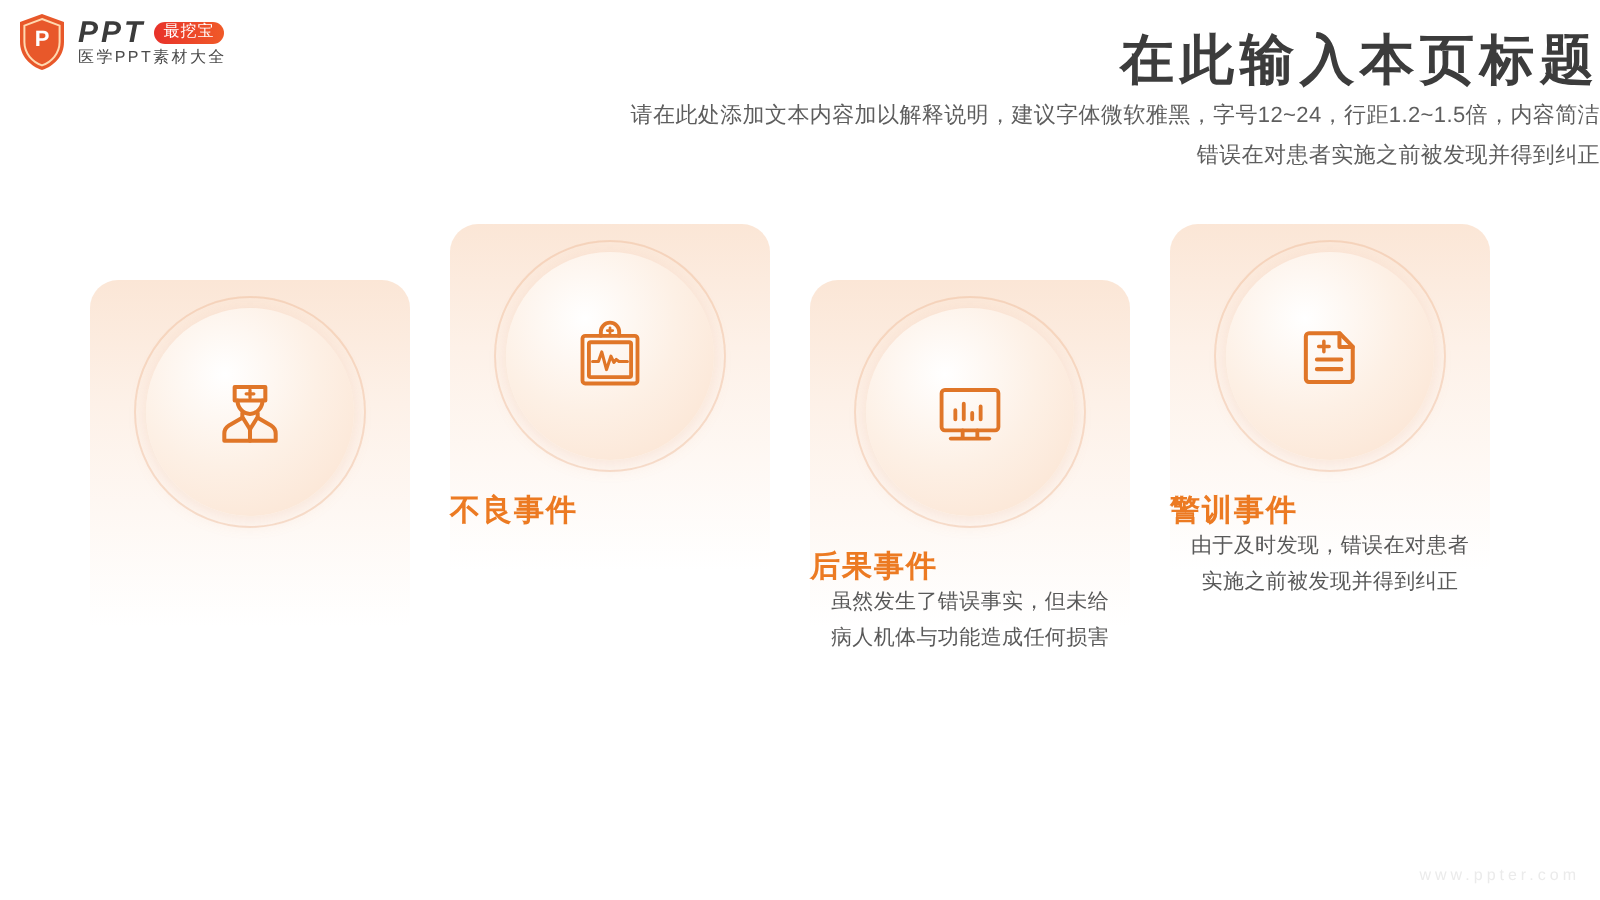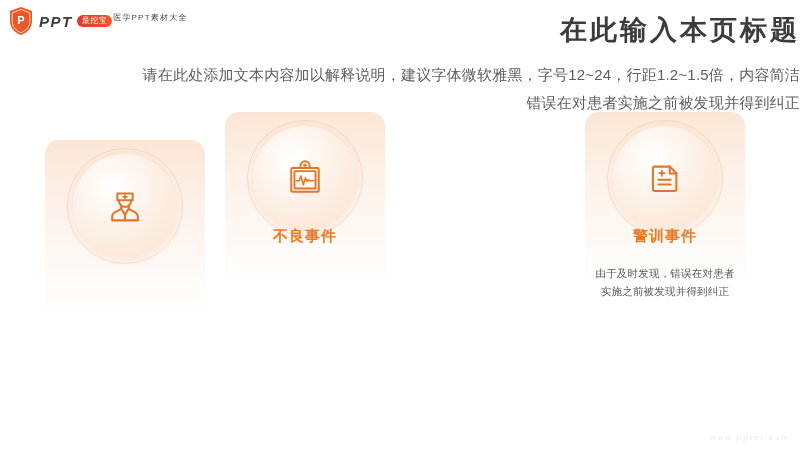--- a/index.html
+++ b/index.html
@@ -28,21 +28,21 @@
   }
   .shield svg { position: absolute; left: 0; top: 0; }
   .shield .pletter {
     position: relative;
     color: #ffffff;
     font-size: 11px; font-weight: bold;
     line-height: 1;
     letter-spacing: 0;
     margin-top: -1px;
   }
-  .logo-text { display: flex; flex-direction: row; gap: 1px; }
+  .logo-text { display: flex; flex-direction: column; gap: 1px; }
   .logo-row1 { display: flex; align-items: center; gap: 4px; }
   .logo-ppt {
     color: #3b3b3b;
     font-size: 15px; font-weight: bold;
     font-style: italic;
     letter-spacing: 1.5px;
     line-height: 1;
   }
   .logo-badge {
     background: linear-gradient(90deg, #e8322a, #f05a28);
@@ -66,23 +66,22 @@
   
   #header { position: absolute; left: 0; top: 14px; width: 800px; text-align: right; }
   #page-title {
     color: #3c3c3c;
     font-size: 27px;
     font-weight: bold;
     letter-spacing: 3px;
     line-height: 1.25;
   }
   #subtitle {
-    margin-top: 13px;
     color: #5e5e5e;
-    font-size: 15px;
+    font-size: 11px;
     line-height: 1.85;
     letter-spacing: 0.2px;
   }
   #subtitle .line { display: block; }
 
   
   #cards { position: absolute; left: 0; top: 0; width: 800px; height: 450px; }
 
   .card {
     position: absolute;
@@ -127,23 +126,23 @@
     top: 40px;
     left: 50%;
     transform: translateX(-50%);
     width: 52px; height: 52px;
     display: flex; align-items: center; justify-content: center;
   }
   .icon-holder svg { display: block; }
 
   .card-title {
     position: absolute;
-    top: 116px;
+    top: 136px;
     left: 0; width: 100%;
-    text-align: center;
+    text-align: left;
     color: #ec7a22;
     font-size: 15px;
     font-weight: bold;
     letter-spacing: 1px;
     line-height: 1;
   }
   .card-desc {
     position: absolute;
     top: 152px;
     left: 10px; width: 140px;
@@ -223,20 +222,36 @@
             <rect x="12.5" y="16.5" width="23" height="19" rx="1"></rect>
             <path d="M19 13 v-2.2 a5 5 0 0 1 10 0 V13"></path>
             <path d="M24 8.6 v3 M22.5 10.1 h3" stroke-width="1.5"></path>
             <path d="M14.5 27 h3.2 l1.8 -5.2 l2.6 9.6 l2.4 -7.3 l1.6 3.4 l1.3 -1.6 l1.5 1.1 h4.6" stroke-width="1.7"></path>
           </svg>
         </div>
         <div class="card-title">不良事件</div>
       </div>
     </div>
 
+    <div class="card tall" style="left:405px; top:140px;">
+      <div class="card-inner">
+        <div class="icon-ring"></div>
+        <div class="icon-circle"></div>
+        <div class="icon-holder">
+          <svg width="46" height="44" viewBox="0 0 48 48" fill="none" stroke="#e07628" stroke-width="2.1" stroke-linecap="round" stroke-linejoin="round">
+            <rect x="8.5" y="12" width="31" height="22" rx="1.8"></rect>
+            <path d="M16 28 v-5 M20.6 28 v-8.5 M25.2 28 v-3.5 M29.8 28 v-7"></path>
+            <path d="M20 34 v4 M28 34 v4"></path>
+            <path d="M13.5 38.5 h21"></path>
+          </svg>
+        </div>
+        <div class="card-title">后果事件</div>
+        <div class="card-desc">虽然发生了错误事实，但未给病人机体与功能造成任何损害</div>
+      </div>
+    </div>
 
     <div class="card short" style="left:585px; top:112px;">
       <div class="card-inner">
         <div class="icon-ring"></div>
         <div class="icon-circle"></div>
         <div class="icon-holder">
           <svg width="42" height="46" viewBox="0 0 48 48" fill="none" stroke="#e07628" stroke-width="2.3" stroke-linecap="round" stroke-linejoin="round">
             <path d="M12 11 h17.5 L37 18.6 V37 a1.8 1.8 0 0 1 -1.8 1.8 H12 A1.8 1.8 0 0 1 10.2 37 V12.8 A1.8 1.8 0 0 1 12 11 Z"></path>
             <path d="M29.4 11 v7.8 H37"></path>
             <path d="M17.5 18.5 h6 M20.5 15.5 v6" stroke-width="2"></path>

